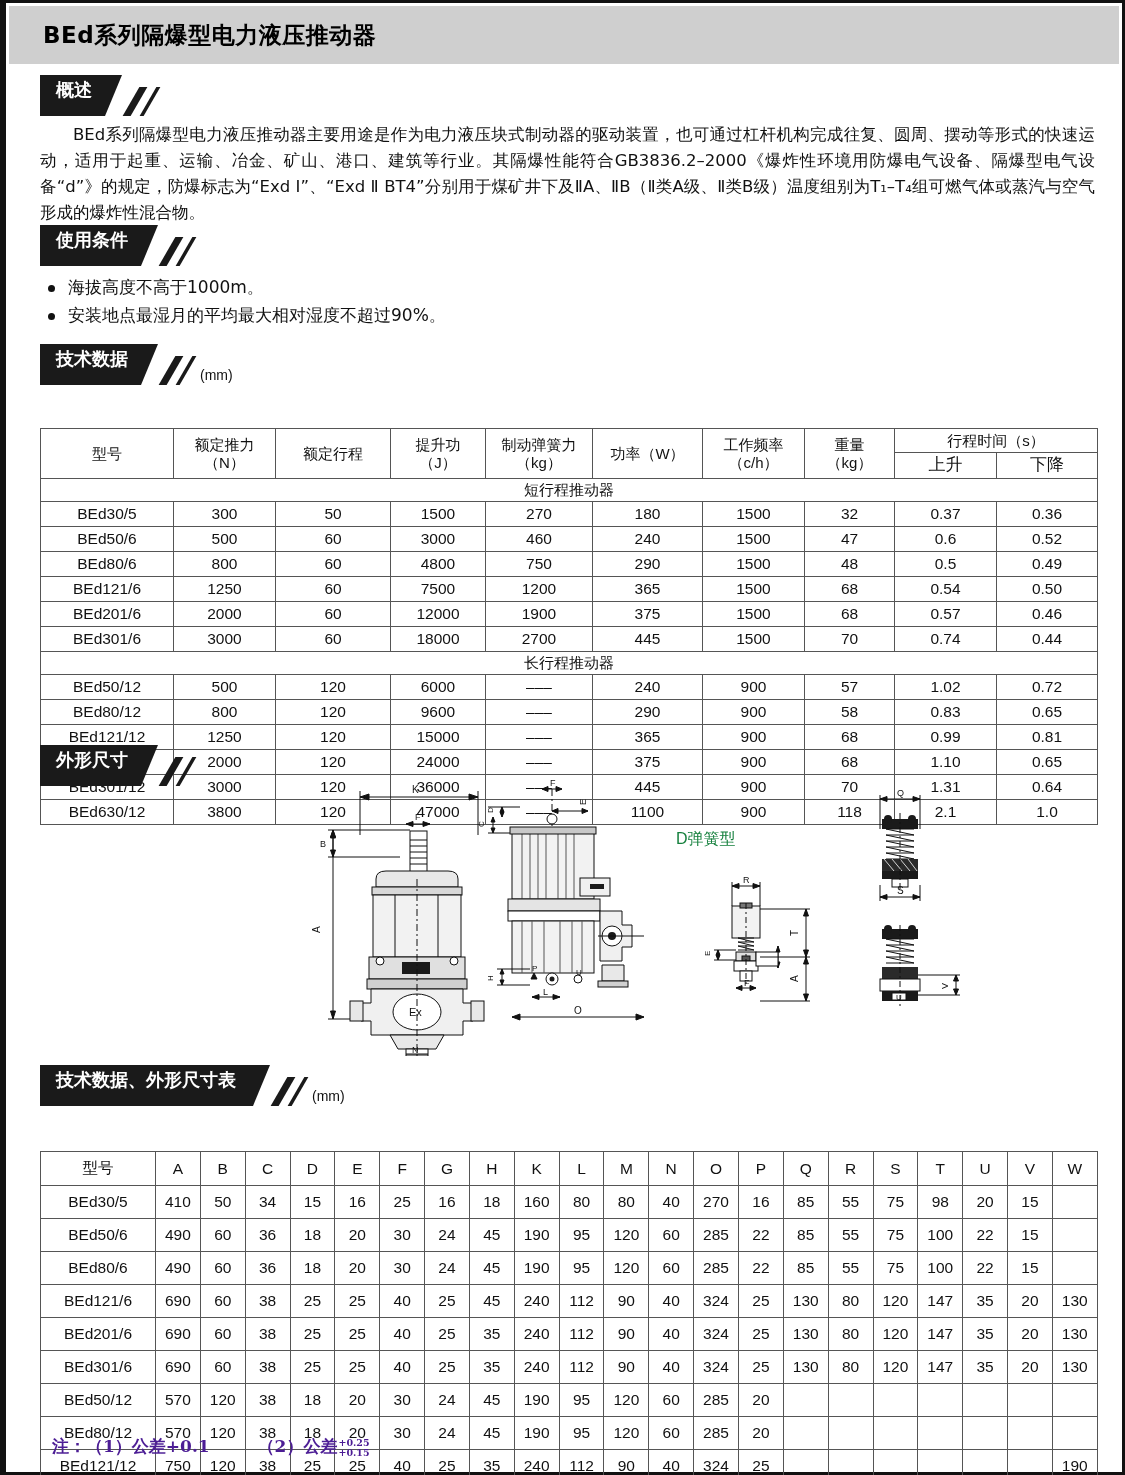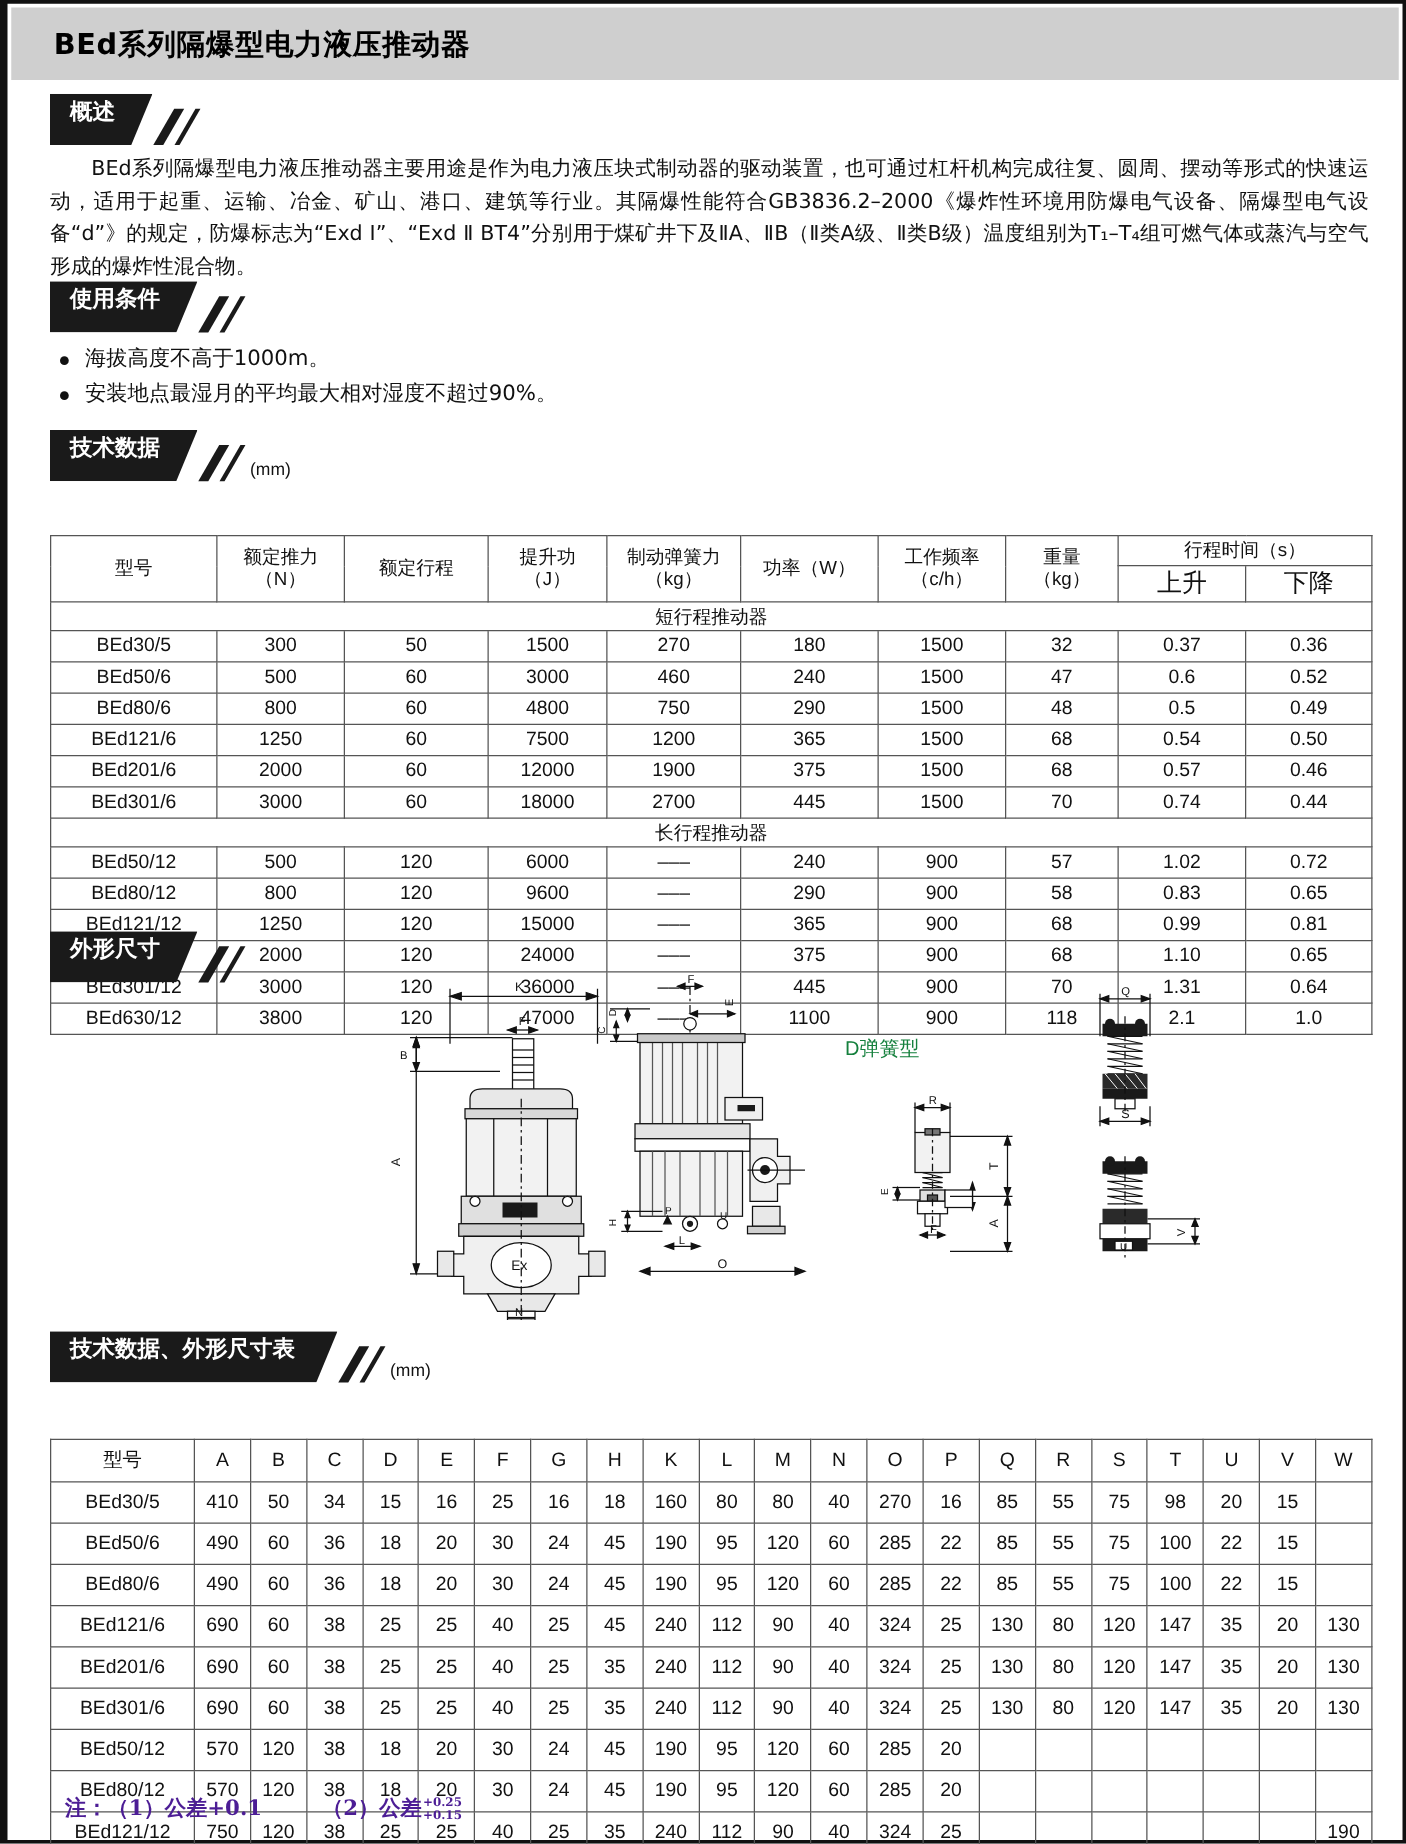--- a/index.html
+++ b/index.html
@@ -71,21 +71,21 @@
     border:1px solid #555;
     text-align:center; vertical-align:middle;
     font-weight:normal; color:#111;
     font-family:"Liberation Sans","DejaVu Sans",sans-serif;
   }
   
   #tbl1 { width:1057px; }
   #tbl1 th { font-size:15px; line-height:1.2; height:50px; padding:2px 1px; }
   #tbl1 td { font-size:15.5px; height:25px; }
   #tbl1 .grp { font-size:15px; height:23px; }
-  #tbl1 .sub { height:23px; font-size:20px; }
+  #tbl1 .sub { height:23px; font-size:17px; }
   
   #tbl2 { width:1057px; }
   #tbl2 th { font-size:15.5px; height:34px; }
   #tbl2 td { font-size:15.5px; height:33px; }
   #tbl2 td.model, #tbl2 th.model { font-size:15.5px; }
   
   .diagram { position:absolute; left:34px; top:768px; width:1057px; height:285px; }
   .dimnote {
     position:absolute; font-size:16px; color:#15803d;
     font-family:Liberation Sans, sans-serif;

